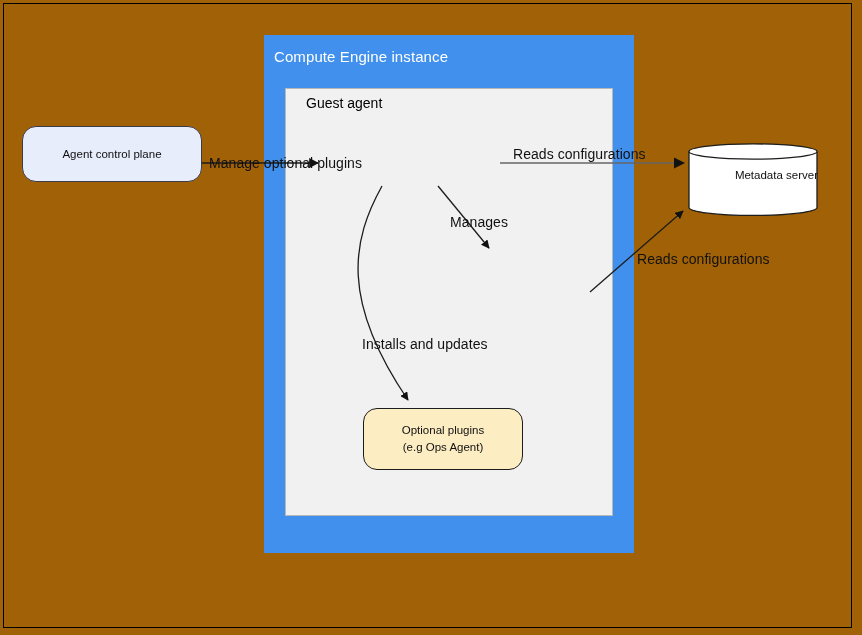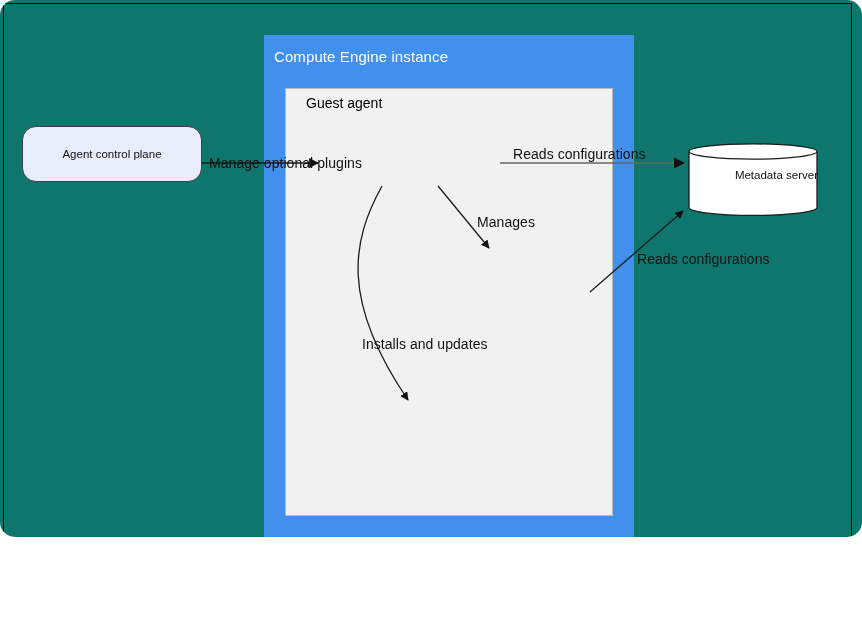--- a/index.html
+++ b/index.html
@@ -7,24 +7,23 @@
     padding: 0;
     background: #ffffff;
   }
   body {
     font-family: "Liberation Sans", sans-serif;
     -webkit-font-smoothing: antialiased;
   }
   #canvas {
     position: relative;
     width: 862px;
-    height: 537px;
-    background: #0f766e;
+    height: 635px;
+    background: #a16207;
     overflow: hidden;
-    border-radius: 15px;
   }
   
   .outer-frame {
     position: absolute;
     left: 3px;
     top: 3px;
     width: 849px;
     height: 625px;
     border: 1.5px solid #000000;
     box-sizing: border-box;
@@ -137,21 +136,21 @@
   }
   .edge-label {
     position: absolute;
     font-size: 14px;
     color: #111111;
     white-space: nowrap;
     letter-spacing: 0.05px;
   }
   #lbl-manage-optional-plugins { left: 209px; top: 155px; }
   #lbl-reads-configurations-1 { left: 513px; top: 146px; }
-  #lbl-manages { left: 477px; top: 214px; }
+  #lbl-manages { left: 450px; top: 214px; }
   #lbl-installs-and-updates { left: 362px; top: 336px; }
   #lbl-reads-configurations-2 { left: 637px; top: 251px; }
 </style>
 </head>
 <body>
 
 <div id="canvas">
 
   <div class="outer-frame"></div>
 
@@ -197,20 +196,24 @@
   <div class="edge-label" id="lbl-manages">Manages</div>
   <div class="edge-label" id="lbl-installs-and-updates">Installs and updates</div>
   <div class="edge-label" id="lbl-reads-configurations-2">Reads configurations</div>
 
   <div class="node node-blue" id="node-agent-control-plane">
     <span>Agent control plane</span>
   </div>
 
 
 
+  <div class="node node-yellow" id="node-optional-plugins">
+    <span class="line">Optional plugins</span>
+    <span class="line">(e.g  Ops Agent)</span>
+  </div>
 
   <div id="node-metadata-server">
     <svg class="cyl-svg" width="130" height="73" viewBox="0 0 130 73">
       <path d="M 1 8.5 L 1 64.5 A 64 8 0 0 0 129 64.5 L 129 8.5" fill="#ffffff" stroke="#1c1c1c" stroke-width="1.3"></path>
       <ellipse cx="65" cy="8.5" rx="64" ry="7.6" fill="#ffffff" stroke="#1c1c1c" stroke-width="1.3"></ellipse>
     </svg>
     <div class="cyl-label">Metadata server</div>
   </div>
 
 </div>

